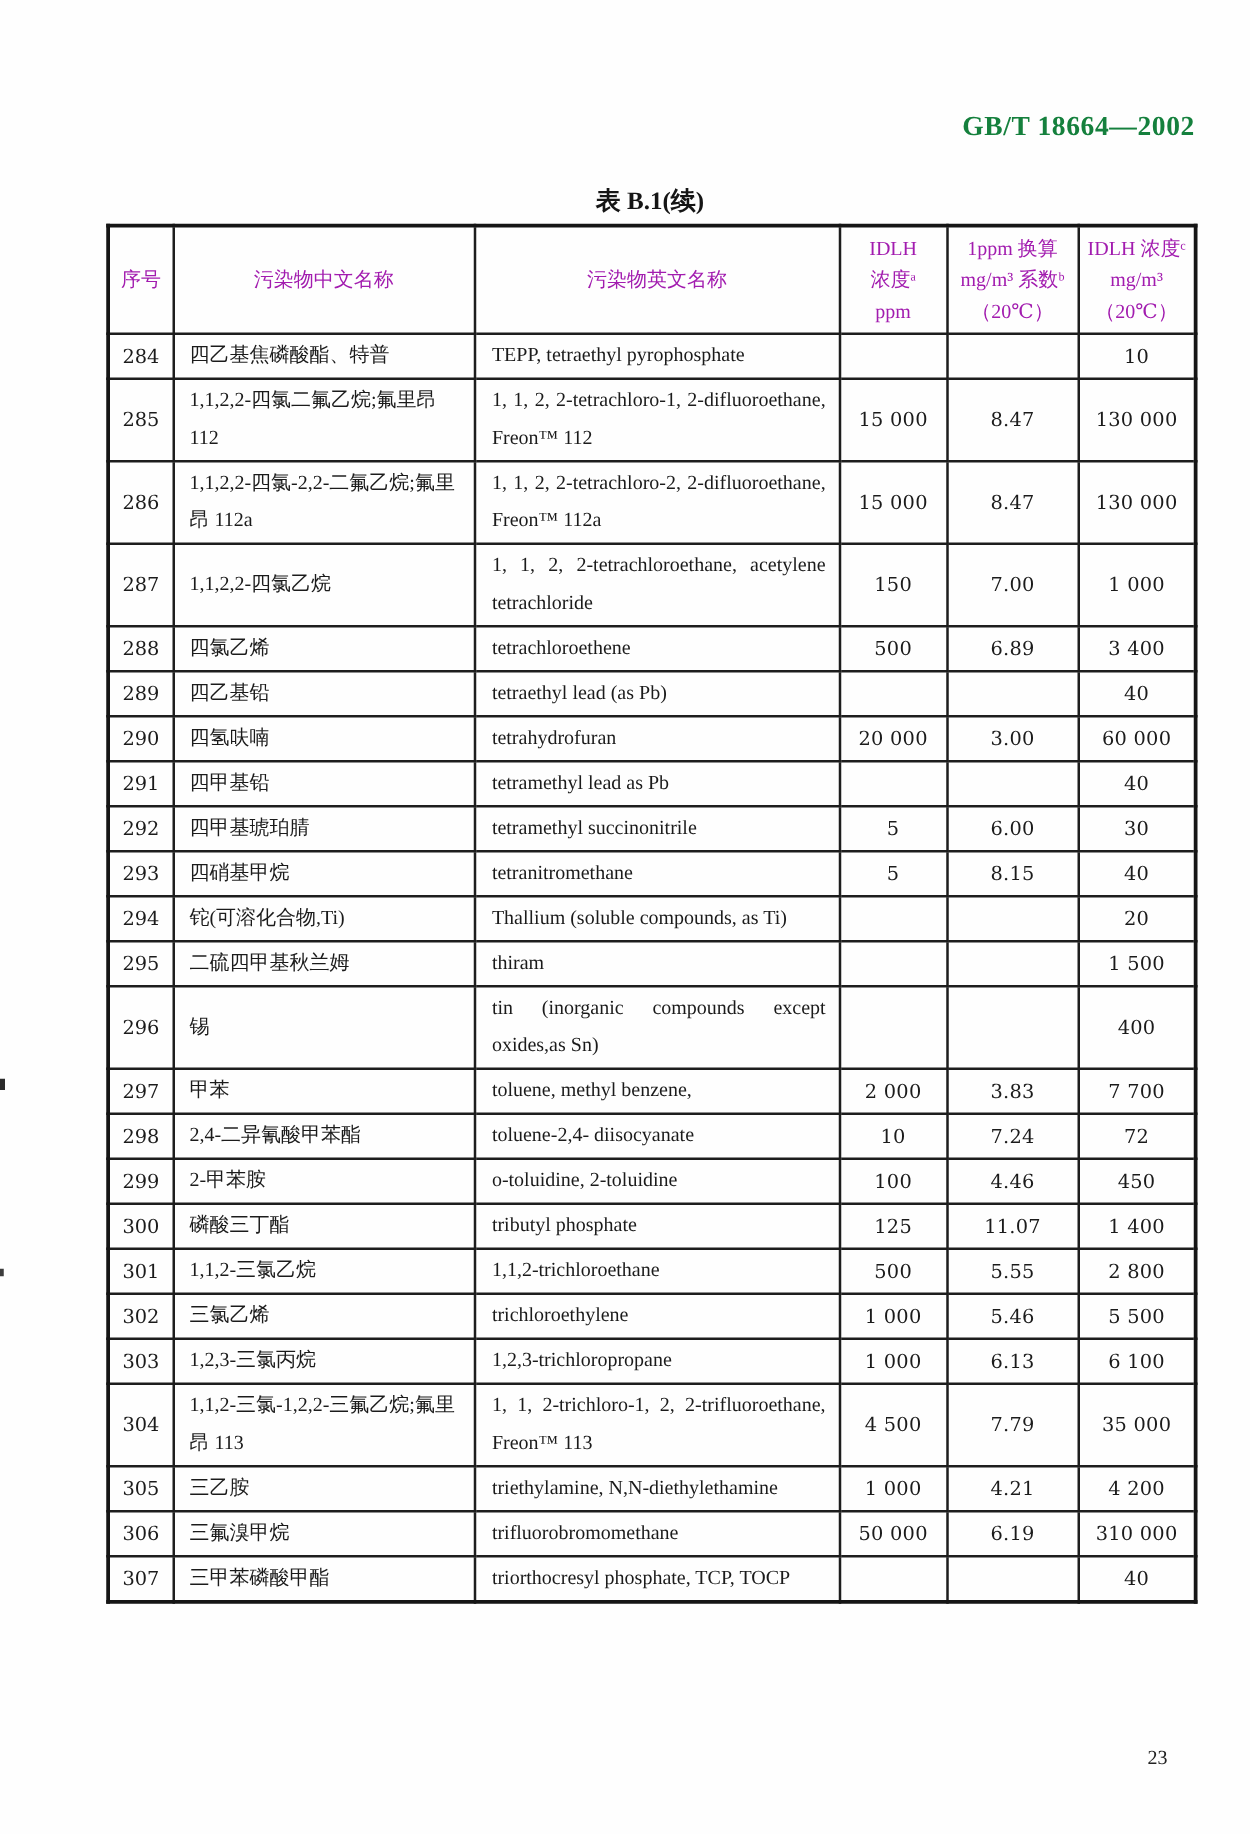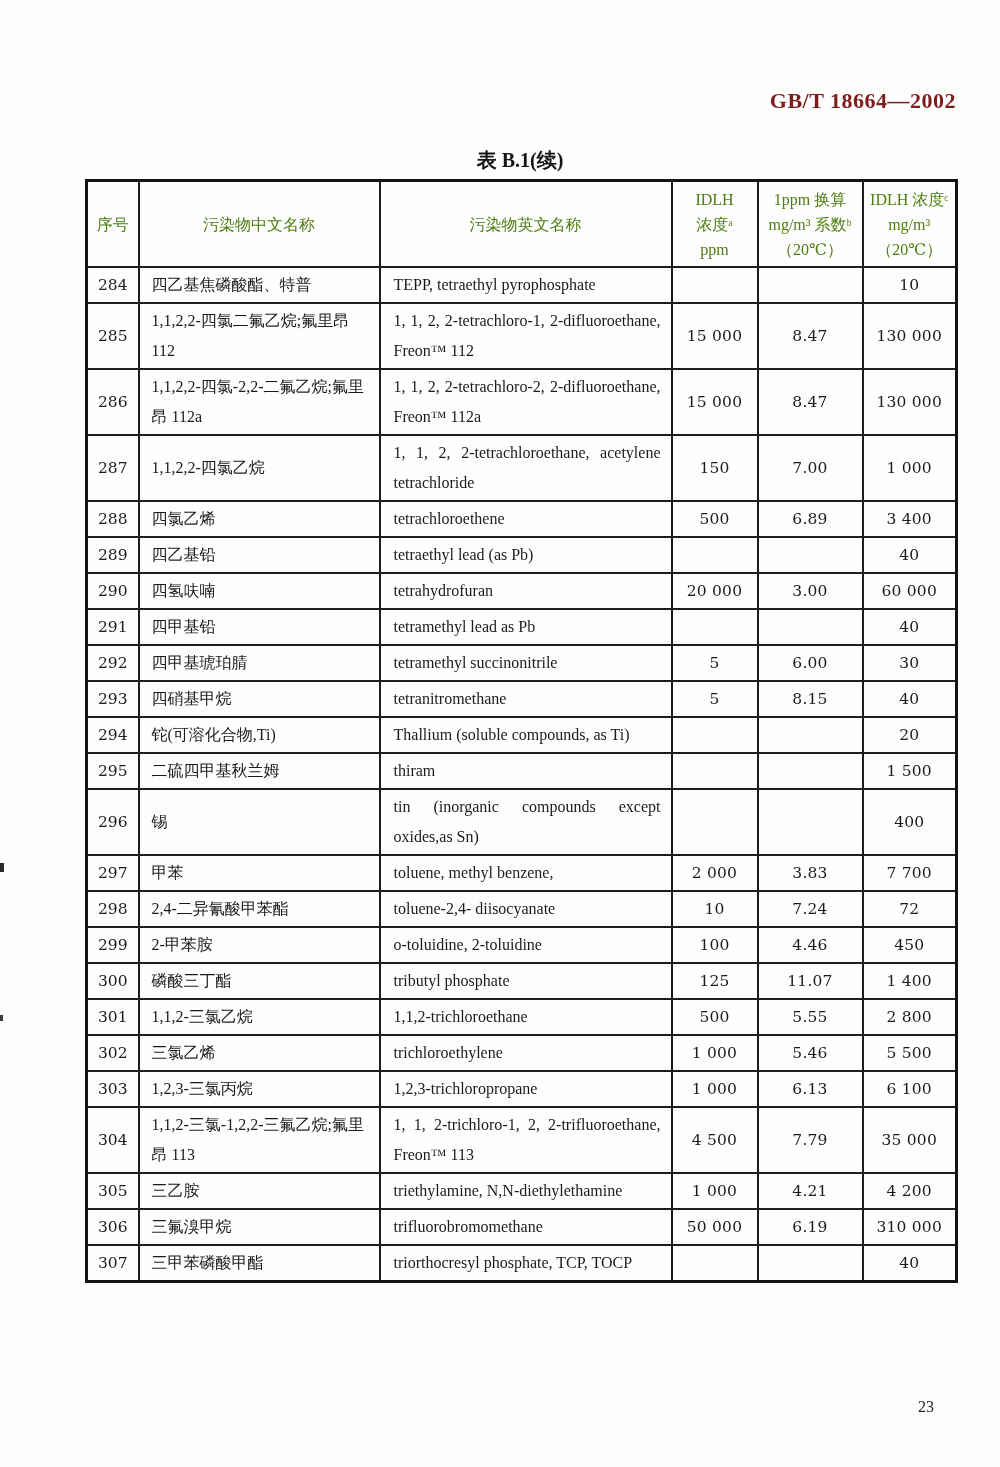--- a/index.html
+++ b/index.html
@@ -16,21 +16,21 @@
     font-family: "Liberation Serif", "DejaVu Serif", serif;
     overflow: hidden;
   }
   .std-code {
     position: absolute;
     top: 88px;
     right: 44px;
     font-size: 22px;
     font-weight: bold;
     letter-spacing: 0.5px;
-    color: #7f1d1d;
+    color: #15803d;
   }
   .table-title {
     position: absolute;
     top: 147px;
     left: 85px;
     width: 870px;
     text-align: center;
     font-size: 20px;
     font-weight: bold;
     color: #151515;
@@ -46,21 +46,21 @@
   }
   table.main th, table.main td {
     border: 2px solid #1d1d1d;
     vertical-align: middle;
     font-weight: normal;
   }
   thead th {
     height: 80px;
     text-align: center;
     font-size: 16px;
-    color: #4d7c0f;
+    color: #a21caf;
     padding: 2px 1px;
   }
   thead th .hline {
     display: block;
     line-height: 25px;
     white-space: nowrap;
   }
   tbody td {
     height: 30px;
     padding: 2px 4px;

